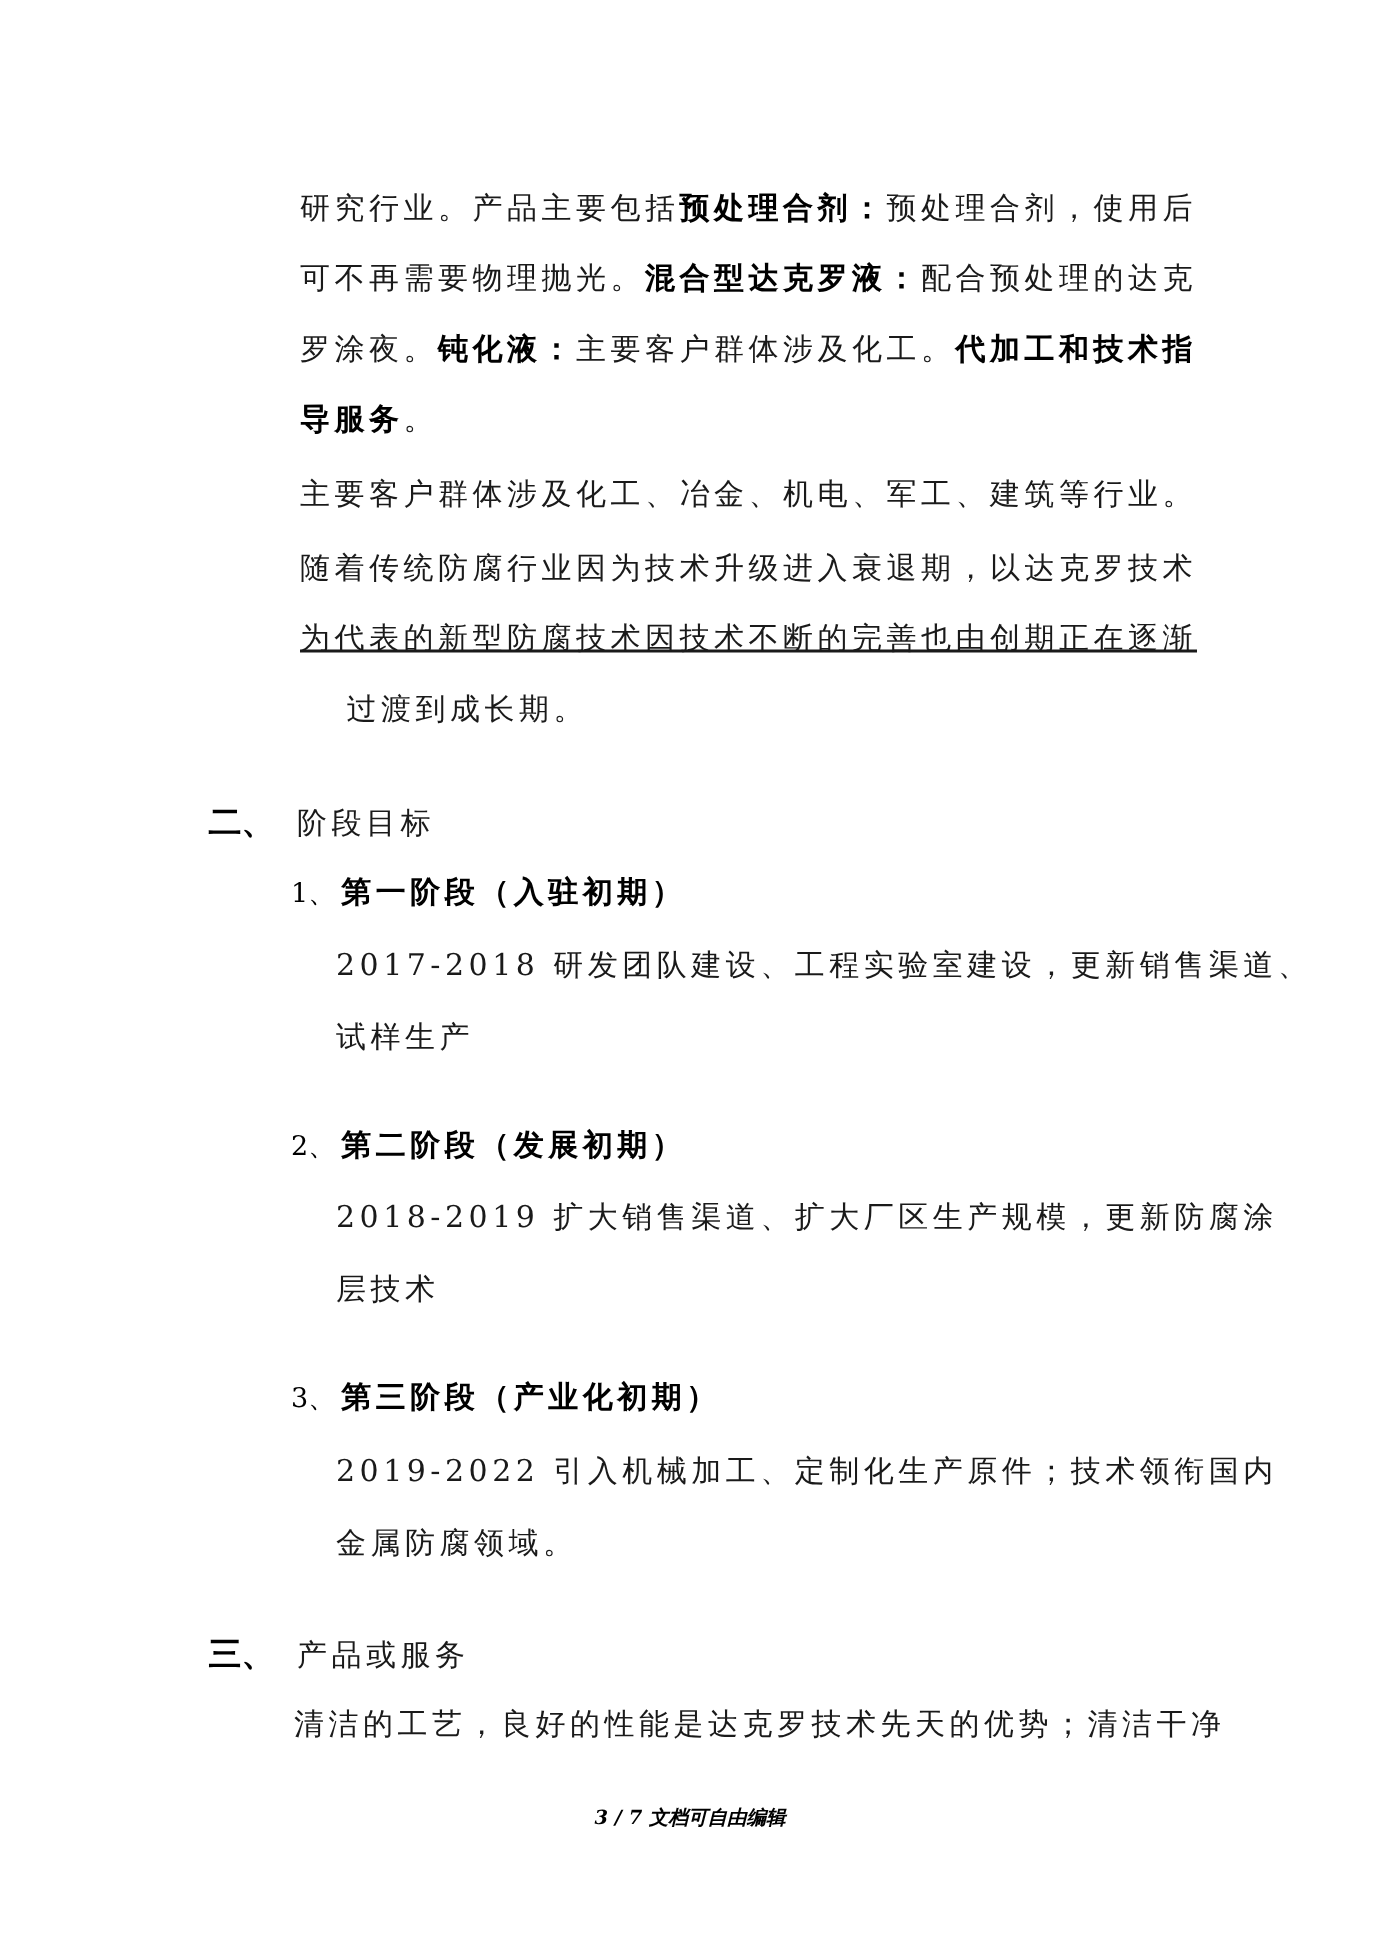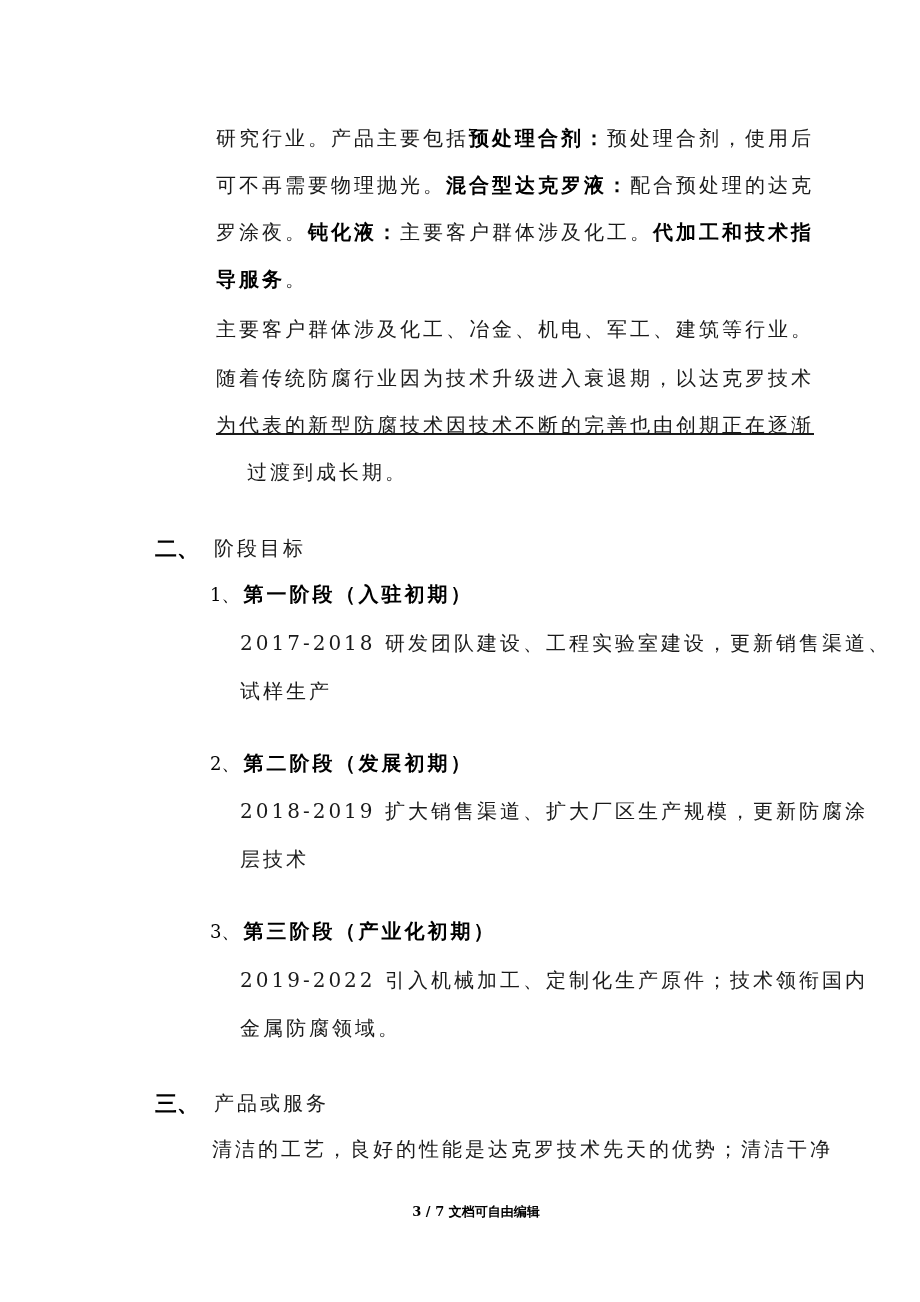--- a/index.html
+++ b/index.html
@@ -1,25 +1,25 @@
 <!DOCTYPE html>
 <html><head>
 <meta charset="utf-8">
 <style>
   html, body { margin: 0; padding: 0; background: #ffffff; }
   body { width: 920px; height: 1302px; position: relative; overflow: hidden;
          font-family: "DejaVu Serif", "Liberation Serif", serif; color: #1a1a1a; }
-  .page { position: absolute; left: 16px; top: 0; width: 772px; height: 1302px; }
+  .page { position: absolute; left: 0; top: 0; width: 772px; height: 1302px; }
   .line { position: absolute; font-size: 20px; line-height: 28px; white-space: nowrap; letter-spacing: 3px; }
   .b { font-weight: bold; color: #000; }
   .heading-num { position: absolute; font-size: 22px; font-weight: bold; line-height: 28px; color: #000; }
   .heading-title { position: absolute; font-size: 20px; line-height: 28px; letter-spacing: 3px; }
   .sub-num { font-weight: normal; font-size: 18px; letter-spacing: 0; margin-right: 4px; }
   .footer { position: absolute; left: 0; width: 920px; top: 1203px; text-align: center;
-            font-size: 13px; font-weight: bold; color: #000; }
+            font-size: 13px; font-weight: bold; color: #000; font-style: italic; }
 </style>
 </head>
 <body>
 
 <div class="page">
 
   <div class="line" style="left:200px; top:124px;">
     <span>研究行业。产品主要包括</span><span class="b">预处理合剂：</span><span>预处理合剂，使用后</span>
   </div>
   <div class="line" style="left:200px; top:171px;">

